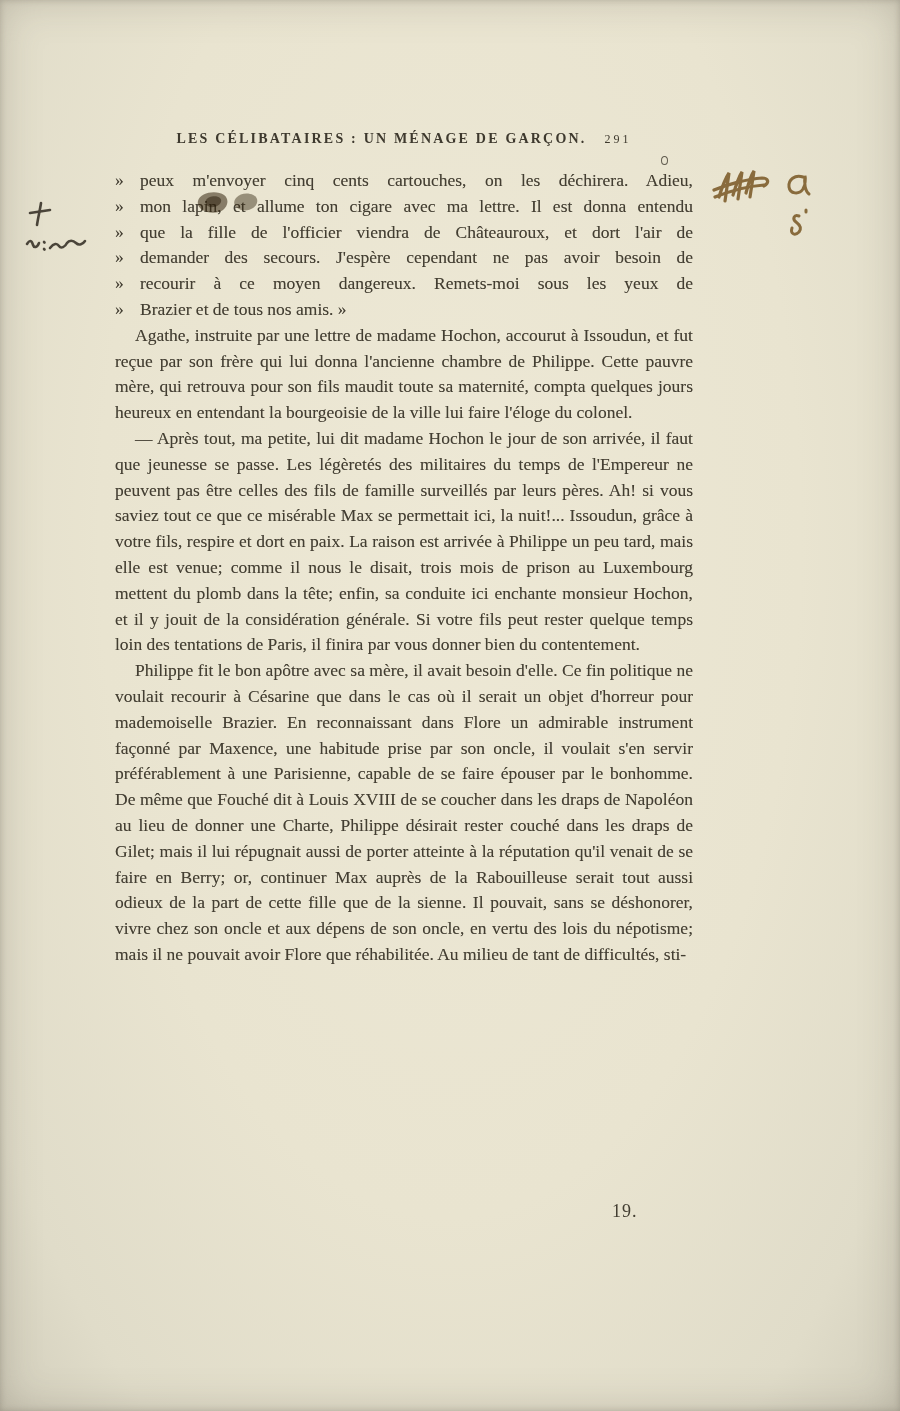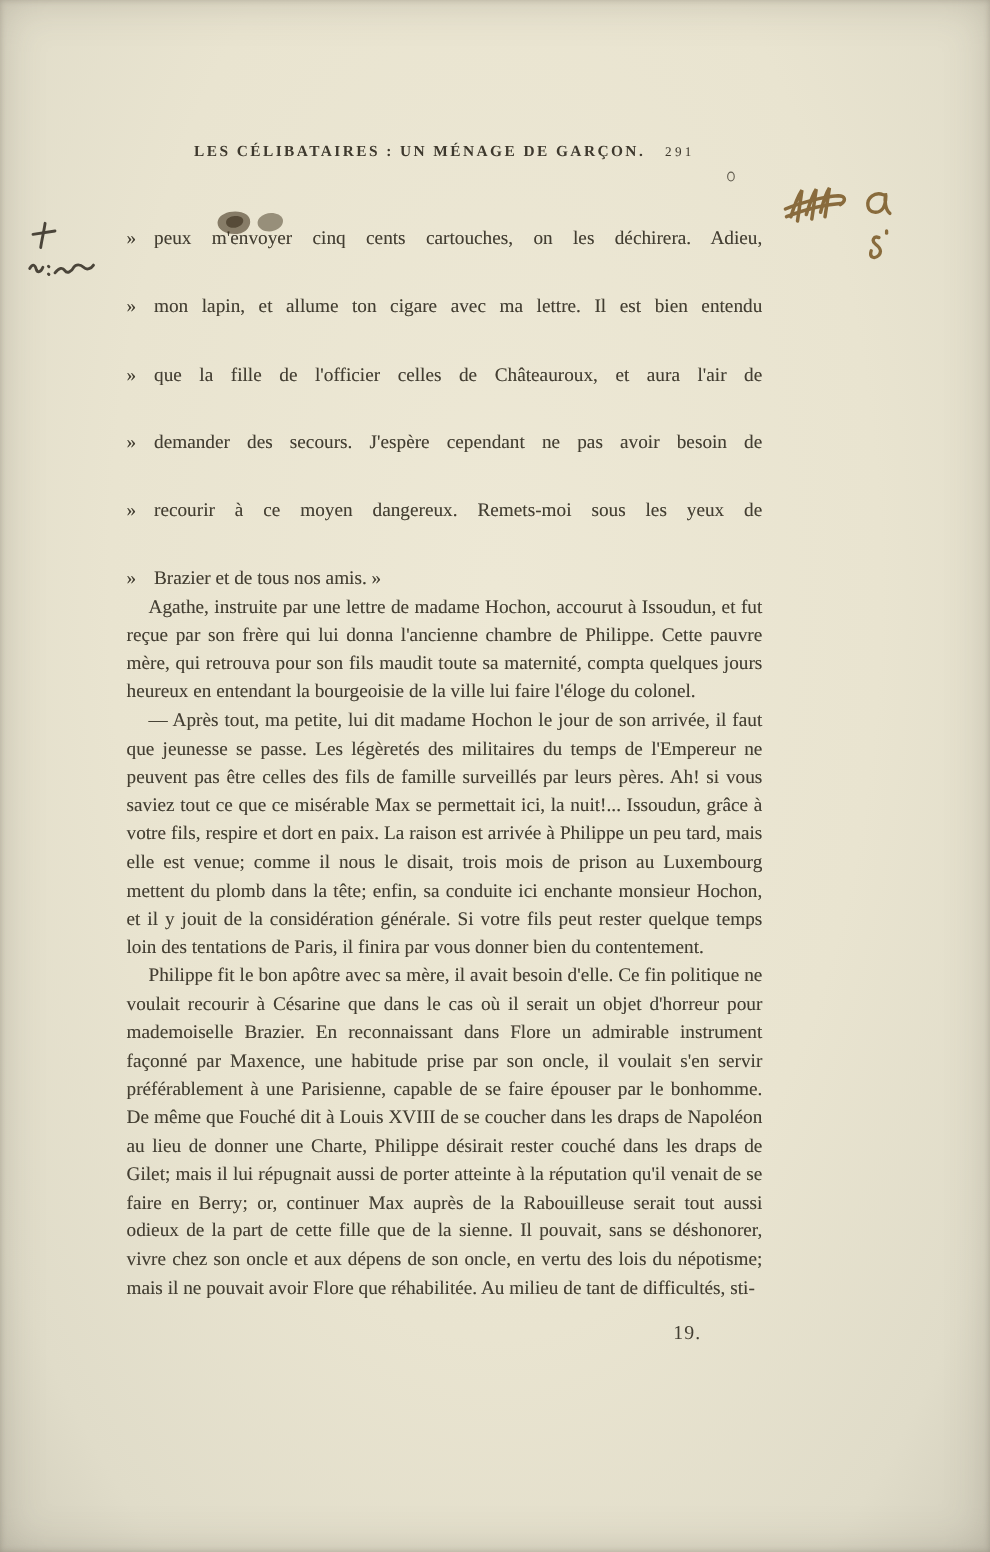--- a/index.html
+++ b/index.html
@@ -39,21 +39,20 @@
     position:absolute;left:115px;top:168px;width:578px;
     font-size:17.5px;line-height:25.8px;
     text-align:justify;
     color:#433e32;
     text-shadow:0 0 .5px rgba(67,62,50,.4);
   }
   .letter-line{
     text-align:justify;
     -moz-text-align-last:justify;
     text-align-last:justify;
-    margin-top:36px;
   }
   .letter-line.last{text-align-last:left;}
   .qm{display:inline-block;width:25px;}
   .textblock p{margin:0;text-indent:20px;text-align:justify;}
   .italic{}
 
   .footer-sig{
     position:absolute;left:612px;top:1201px;
     font-size:18px;letter-spacing:1px;color:#433e32;text-align:right;
   }
@@ -70,22 +69,22 @@
   <div class="header">
     <span class="title">LES CÉLIBATAIRES : UN MÉNAGE DE GARÇON.</span>
     <span class="pnum">291</span>
   </div>
   <div class="ink-speck"></div>
 
   <div class="textblock">
 
     <div class="letter-block">
       <div class="letter-line"><span class="qm">»</span><span>peux m'envoyer cinq cents cartouches, on les déchirera. Adieu,</span></div>
-      <div class="letter-line"><span class="qm">»</span><span>mon lapin, et allume ton cigare avec ma lettre. Il est bien entendu</span></div>
-      <div class="letter-line"><span class="qm">»</span><span>que la fille de l'officier celles de Châteauroux, et aura l'air de</span></div>
+      <div class="letter-line"><span class="qm">»</span><span>mon lapin, et allume ton cigare avec ma lettre. Il est donna entendu</span></div>
+      <div class="letter-line"><span class="qm">»</span><span>que la fille de l'officier viendra de Châteauroux, et dort l'air de</span></div>
       <div class="letter-line"><span class="qm">»</span><span>demander des secours. J'espère cependant ne pas avoir besoin de</span></div>
       <div class="letter-line"><span class="qm">»</span><span>recourir à ce moyen dangereux. Remets-moi sous les yeux de</span></div>
       <div class="letter-line last"><span class="qm">»</span><span>Brazier et de tous nos amis. »</span></div>
     </div>
 
     <p>Agathe, instruite par une lettre de madame Hochon, accourut à Issoudun, et fut reçue par son frère qui lui donna l'ancienne chambre de Philippe. Cette pauvre mère, qui retrouva pour son fils maudit toute sa maternité, compta quelques jours heureux en entendant la bourgeoisie de la ville lui faire l'éloge du colonel.</p>
     <p>— Après tout, ma petite, lui dit madame Hochon le jour de son arrivée, il faut que jeunesse se passe. Les légèretés des militaires du temps de l'Empereur ne peuvent pas être celles des fils de famille surveillés par leurs pères. Ah! si vous saviez tout ce que ce misérable Max se permettait ici, la nuit!... Issoudun, grâce à votre fils, respire et dort en paix. La raison est arrivée à Philippe un peu tard, mais elle est venue; comme il nous le disait, trois mois de prison au Luxembourg mettent du plomb dans la tête; enfin, sa conduite ici enchante monsieur Hochon, et il y jouit de la considération générale. Si votre fils peut rester quelque temps loin des tentations de Paris, il finira par vous donner bien du contentement.</p>
     <p><span>Philippe fit le bon apôtre avec sa mère, il avait besoin d'elle. Ce fin politique ne voulait recourir à Césarine que dans le cas où il serait un objet d'horreur pour mademoiselle Brazier. En reconnaissant dans Flore un admirable instrument façonné par Maxence, une habitude prise par son oncle, il voulait s'en servir préférablement à une Parisienne, capable de se faire épouser par le bonhomme. De même que Fouché dit à Louis XVIII de se coucher dans les draps de Napoléon au lieu de donner une </span><span class="italic">Charte,</span><span> Philippe désirait rester couché dans les draps de Gilet; mais il lui répugnait aussi de porter atteinte à la réputation qu'il venait de se faire en Berry; or, continuer Max auprès de la Rabouilleuse serait tout aussi odieux de la part de cette fille que de la sienne. Il pouvait, sans se déshonorer, vivre chez son oncle et aux dépens de son oncle, en vertu des lois du népotisme; mais il ne pouvait avoir Flore que réhabilitée. Au milieu de tant de difficultés, sti-</span></p>
   </div>
 

